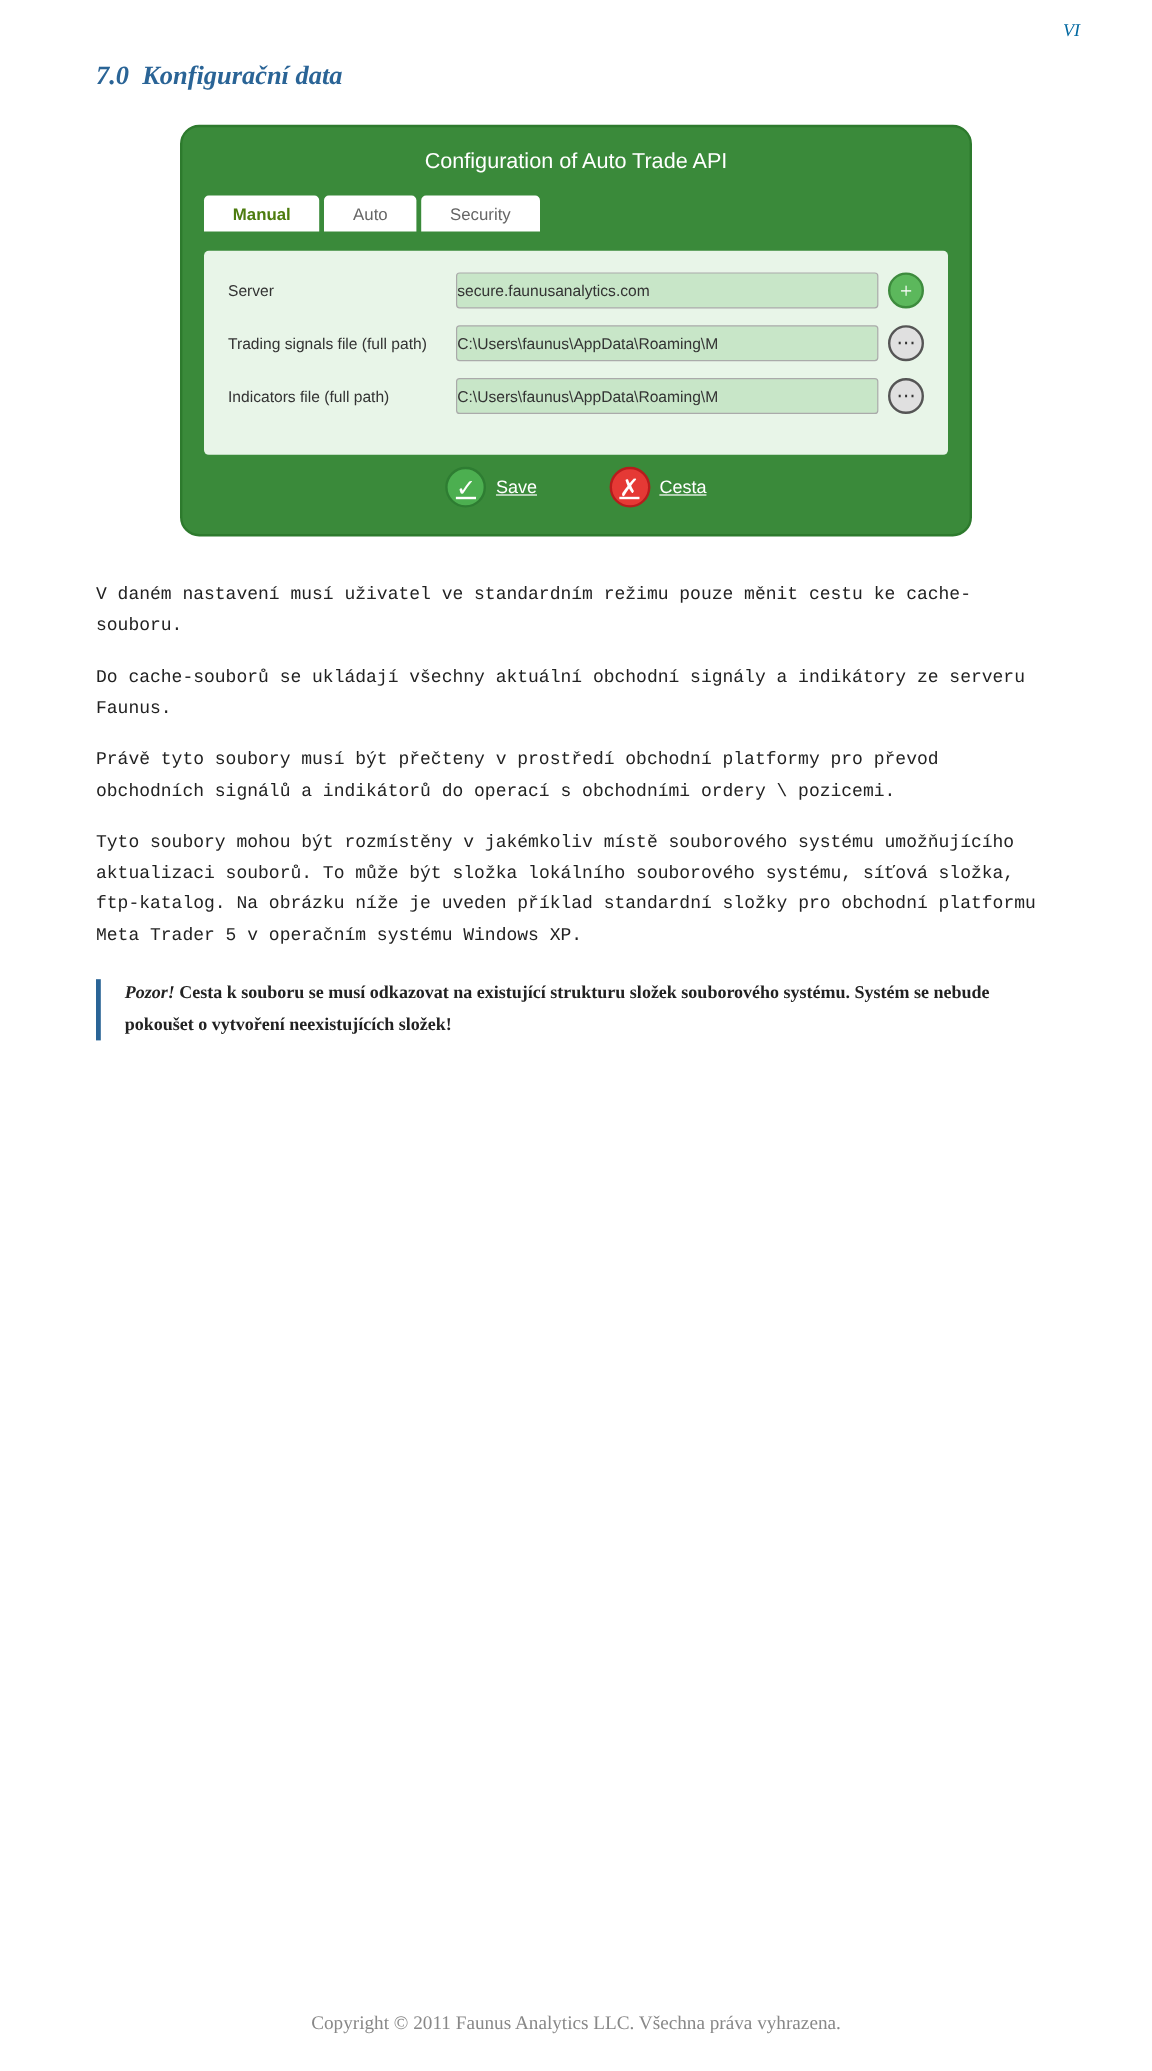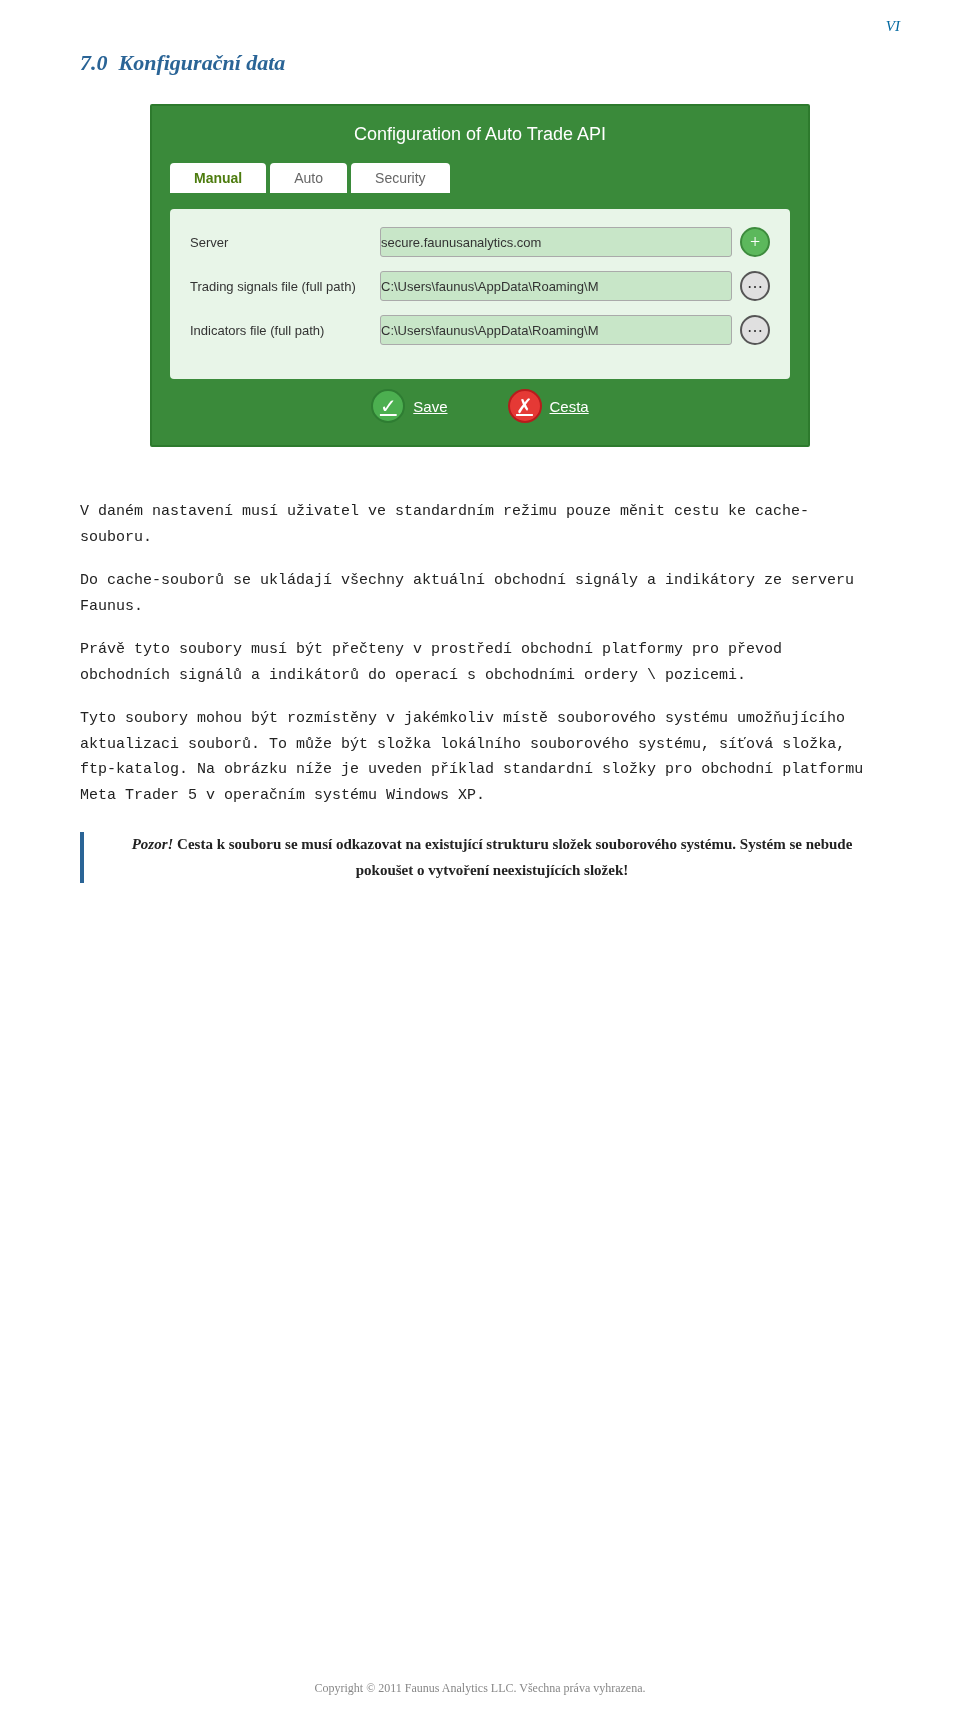--- a/index.html
+++ b/index.html
@@ -32,23 +32,23 @@
       font-style: italic;
       color: #2a6496;
       margin-bottom: 28px;
       margin-top: 10px;
     }
 
     
     .config-dialog {
       background: #3a8a3a;
       border: 2px solid #2d7a2d;
-      border-radius: 2px;
+      border-radius: 16px;
       padding: 18px 18px 22px 18px;
-      margin-bottom: 52px;
+      margin-bottom: 36px;
       width: 660px;
       margin-left: auto;
       margin-right: auto;
     }
 
     .config-title {
       color: #fff;
       font-size: 18px;
       font-family: Arial, sans-serif;
       font-weight: normal;
@@ -198,21 +198,20 @@
       color: #222;
       font-family: Liberation Mono, monospace;
       margin-bottom: 18px;
     }
 
     
     .quote-block {
       border-left: 4px solid #2a6496;
       padding-left: 20px;
       margin: 24px 0;
-      text-align: center;
     }
 
     .quote-text {
       font-size: 15px;
       font-weight: bold;
       line-height: 1.7;
       color: #222;
       font-family: Georgia, serif;
     }
 
@@ -220,21 +219,21 @@
       font-style: italic;
     }
 
     
     .page-footer {
       position: absolute;
       bottom: 30px;
       left: 0;
       right: 0;
       text-align: center;
-      font-size: 12px;
+      font-size: 16px;
       color: #888;
       font-family: Georgia, serif;
     }
   </style>
 </head>
 <body>
 
 <div class="page-number">VI</div>
 
 <h2 class="section-heading">

